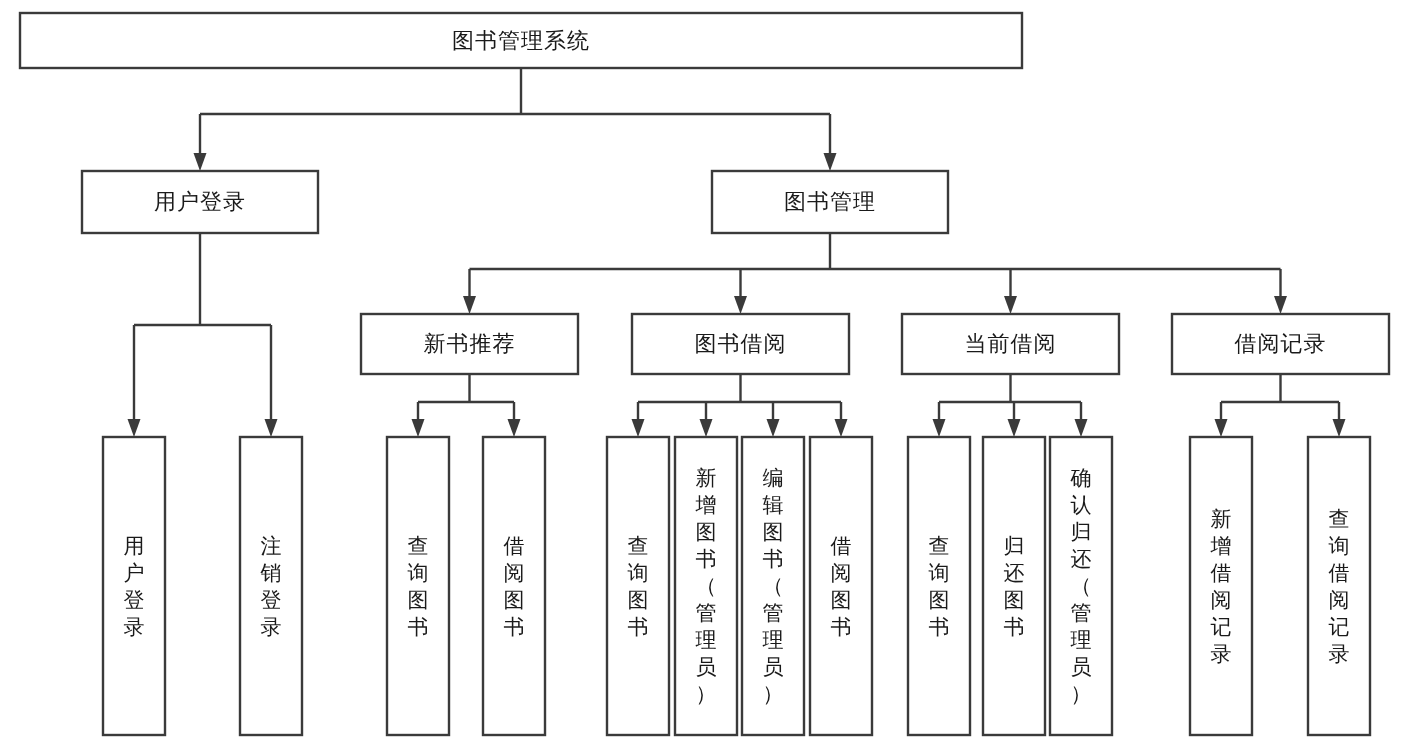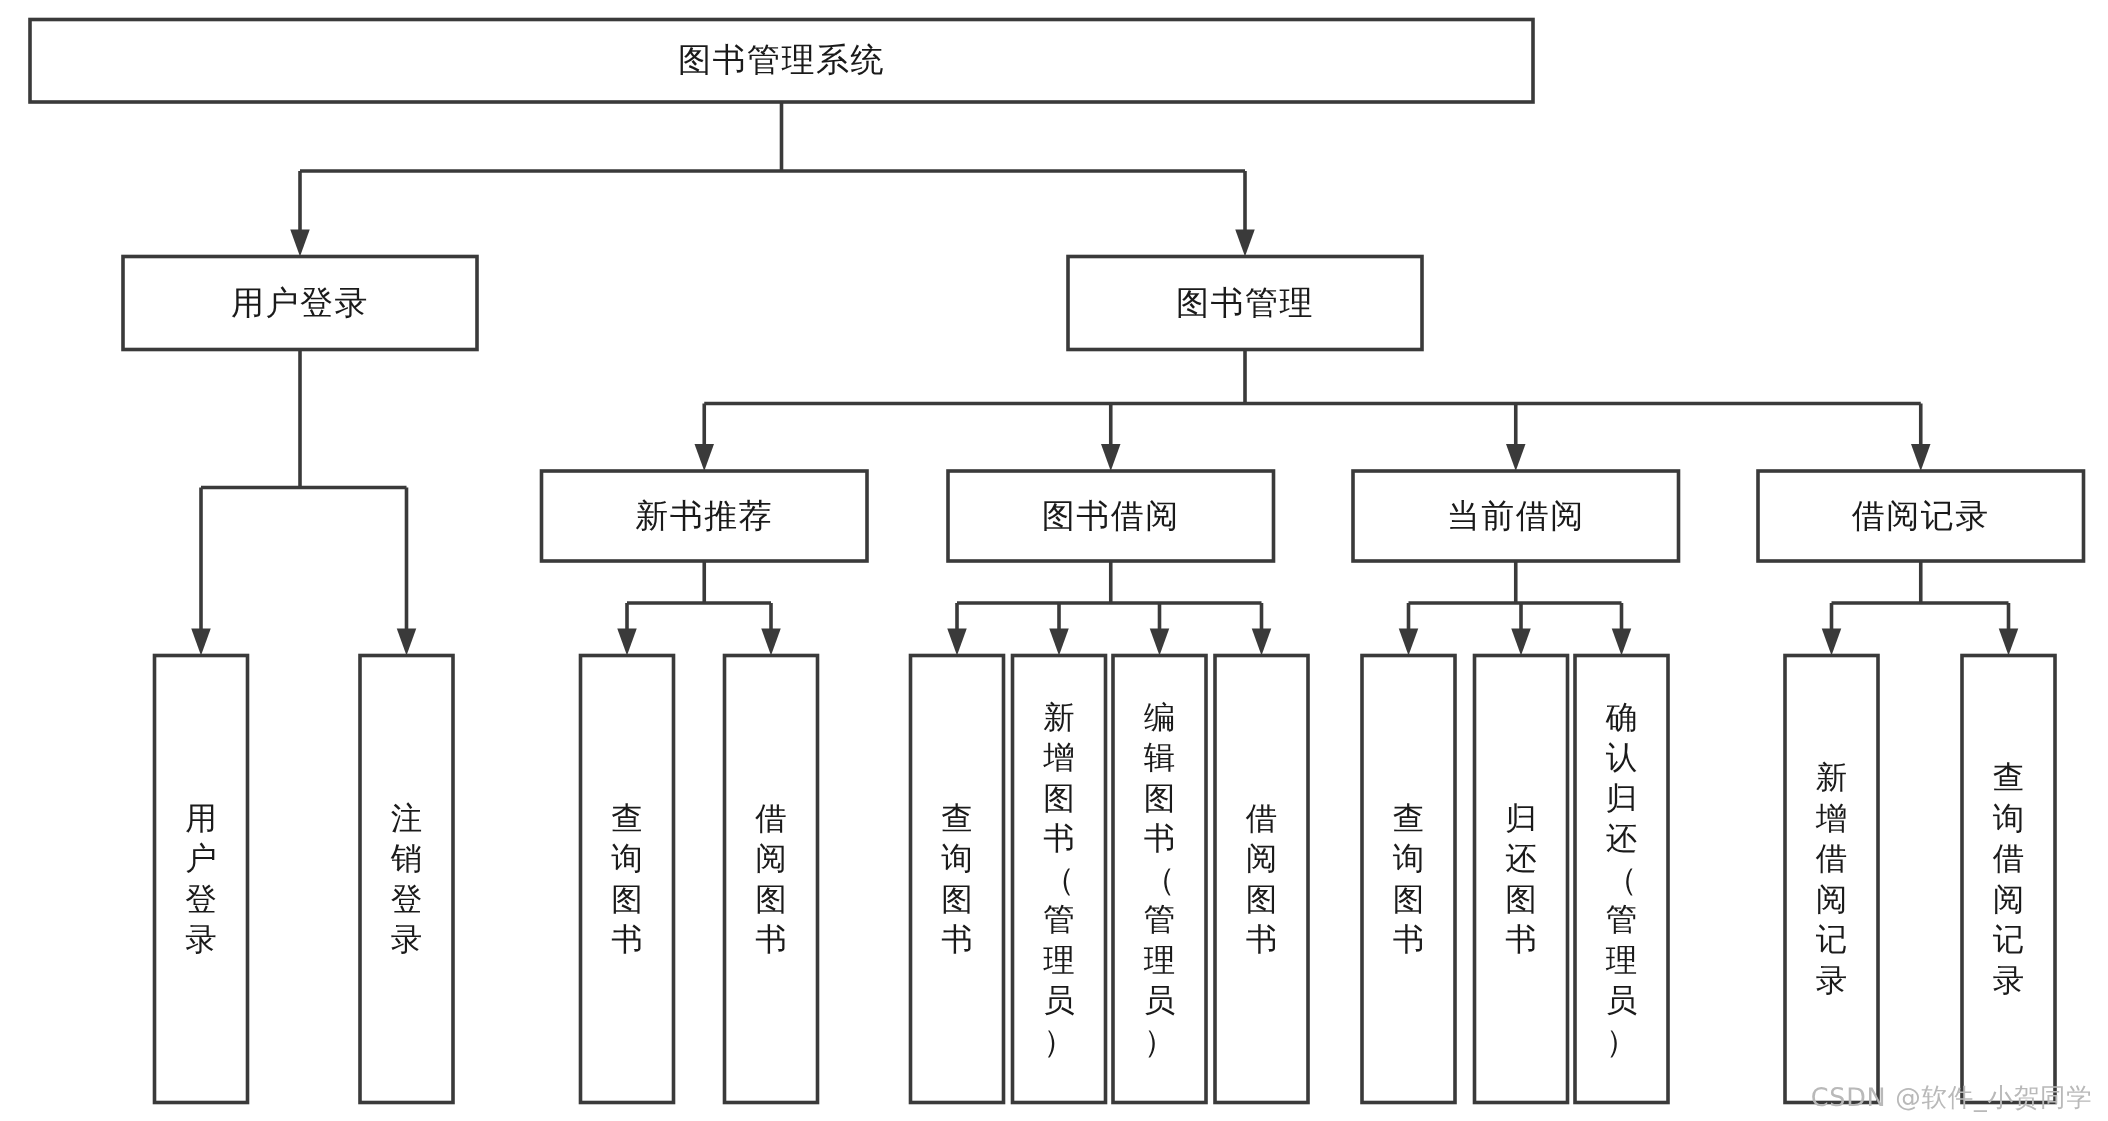--- a/index.html
+++ b/index.html
@@ -202,14 +202,13 @@
         <g>
           <rect x="1190" y="437" width="62" height="298" class="node-rect"></rect>
           <text x="1221" y="519.5" class="node-label vertical"><tspan x="1221" dy="0">新</tspan><tspan x="1221" dy="27">增</tspan><tspan x="1221" dy="27">借</tspan><tspan x="1221" dy="27">阅</tspan><tspan x="1221" dy="27">记</tspan><tspan x="1221" dy="27">录</tspan></text>
         </g>
         <g>
           <rect x="1308" y="437" width="62" height="298" class="node-rect"></rect>
           <text x="1339" y="519.5" class="node-label vertical"><tspan x="1339" dy="0">查</tspan><tspan x="1339" dy="27">询</tspan><tspan x="1339" dy="27">借</tspan><tspan x="1339" dy="27">阅</tspan><tspan x="1339" dy="27">记</tspan><tspan x="1339" dy="27">录</tspan></text>
         </g>
       </g>
   </svg>
-  <div class="watermark">CSDN @软件_小贺同学</div>
 </div>
 
 </body></html>

